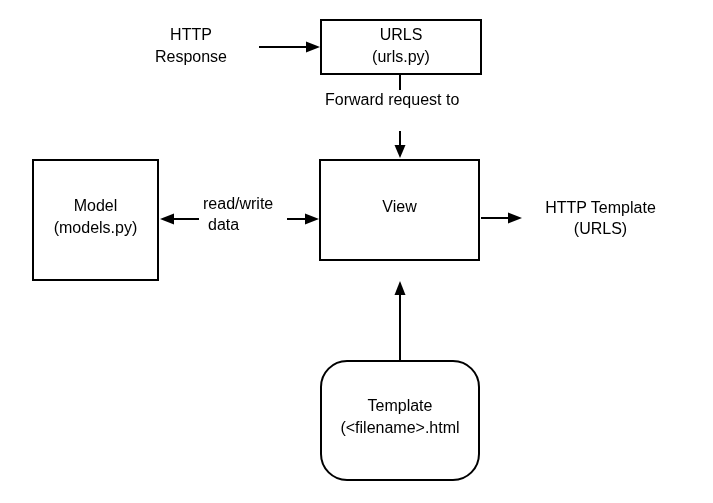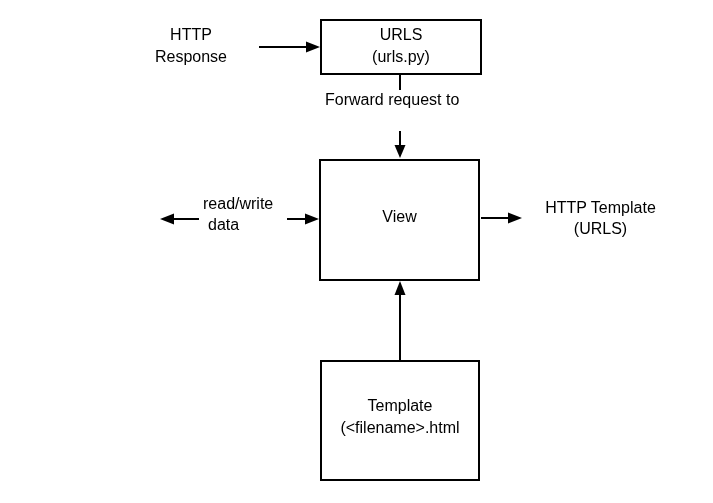--- a/index.html
+++ b/index.html
@@ -40,22 +40,22 @@
     display: flex;
     flex-direction: column;
     align-items: center;
     justify-content: center;
     text-align: center;
     line-height: 22px;
     padding-bottom: 7px;
   }
   .box-urls     { left: 320px; top: 19px;  width: 162px; height: 56px;  padding-bottom: 3px; }
   .box-model    { left: 32px;  top: 159px; width: 127px; height: 122px; }
-  .box-view     { left: 319px; top: 159px; width: 161px; height: 122px; }
-  .box-template { left: 320px; top: 360px; width: 160px; height: 121px; }
+  .box-view     { left: 319px; top: 159px; width: 161px; height: 102px; }
+  .box-template { left: 320px; top: 360px; width: 160px; height: 121px; border-radius: 27px; }
   .freelabel {
     position: absolute;
     line-height: 21px;
     white-space: nowrap;
   }
   .lbl-request   { left: 131px; top: 24px;  width: 120px; text-align: center; line-height: 22px; }
   .lbl-forward   { left: 325px; top: 89px;  text-align: center; }
   .lbl-readwrite { left: 203px; top: 193px; text-align: left; }
   .lbl-readwrite .second { padding-left: 5px; }
   .lbl-response  { left: 527px; top: 197px; width: 147px; text-align: center; }
@@ -91,20 +91,24 @@
       <polygon points="400,281 394.5,295 405.5,295"></polygon>
       <line x1="400" y1="294" x2="400" y2="360"></line>
     </g>
   </svg>
 
   <div class="box box-urls">
     <div>URLS</div>
     <div>(urls.py)</div>
   </div>
 
+  <div class="box box-model">
+    <div>Model</div>
+    <div>(models.py)</div>
+  </div>
 
   <div class="box box-view">
     <div>View</div>
   </div>
 
   <div class="box box-template">
     <div>Template</div>
     <div>(&lt;filename&gt;.html</div>
   </div>
 

